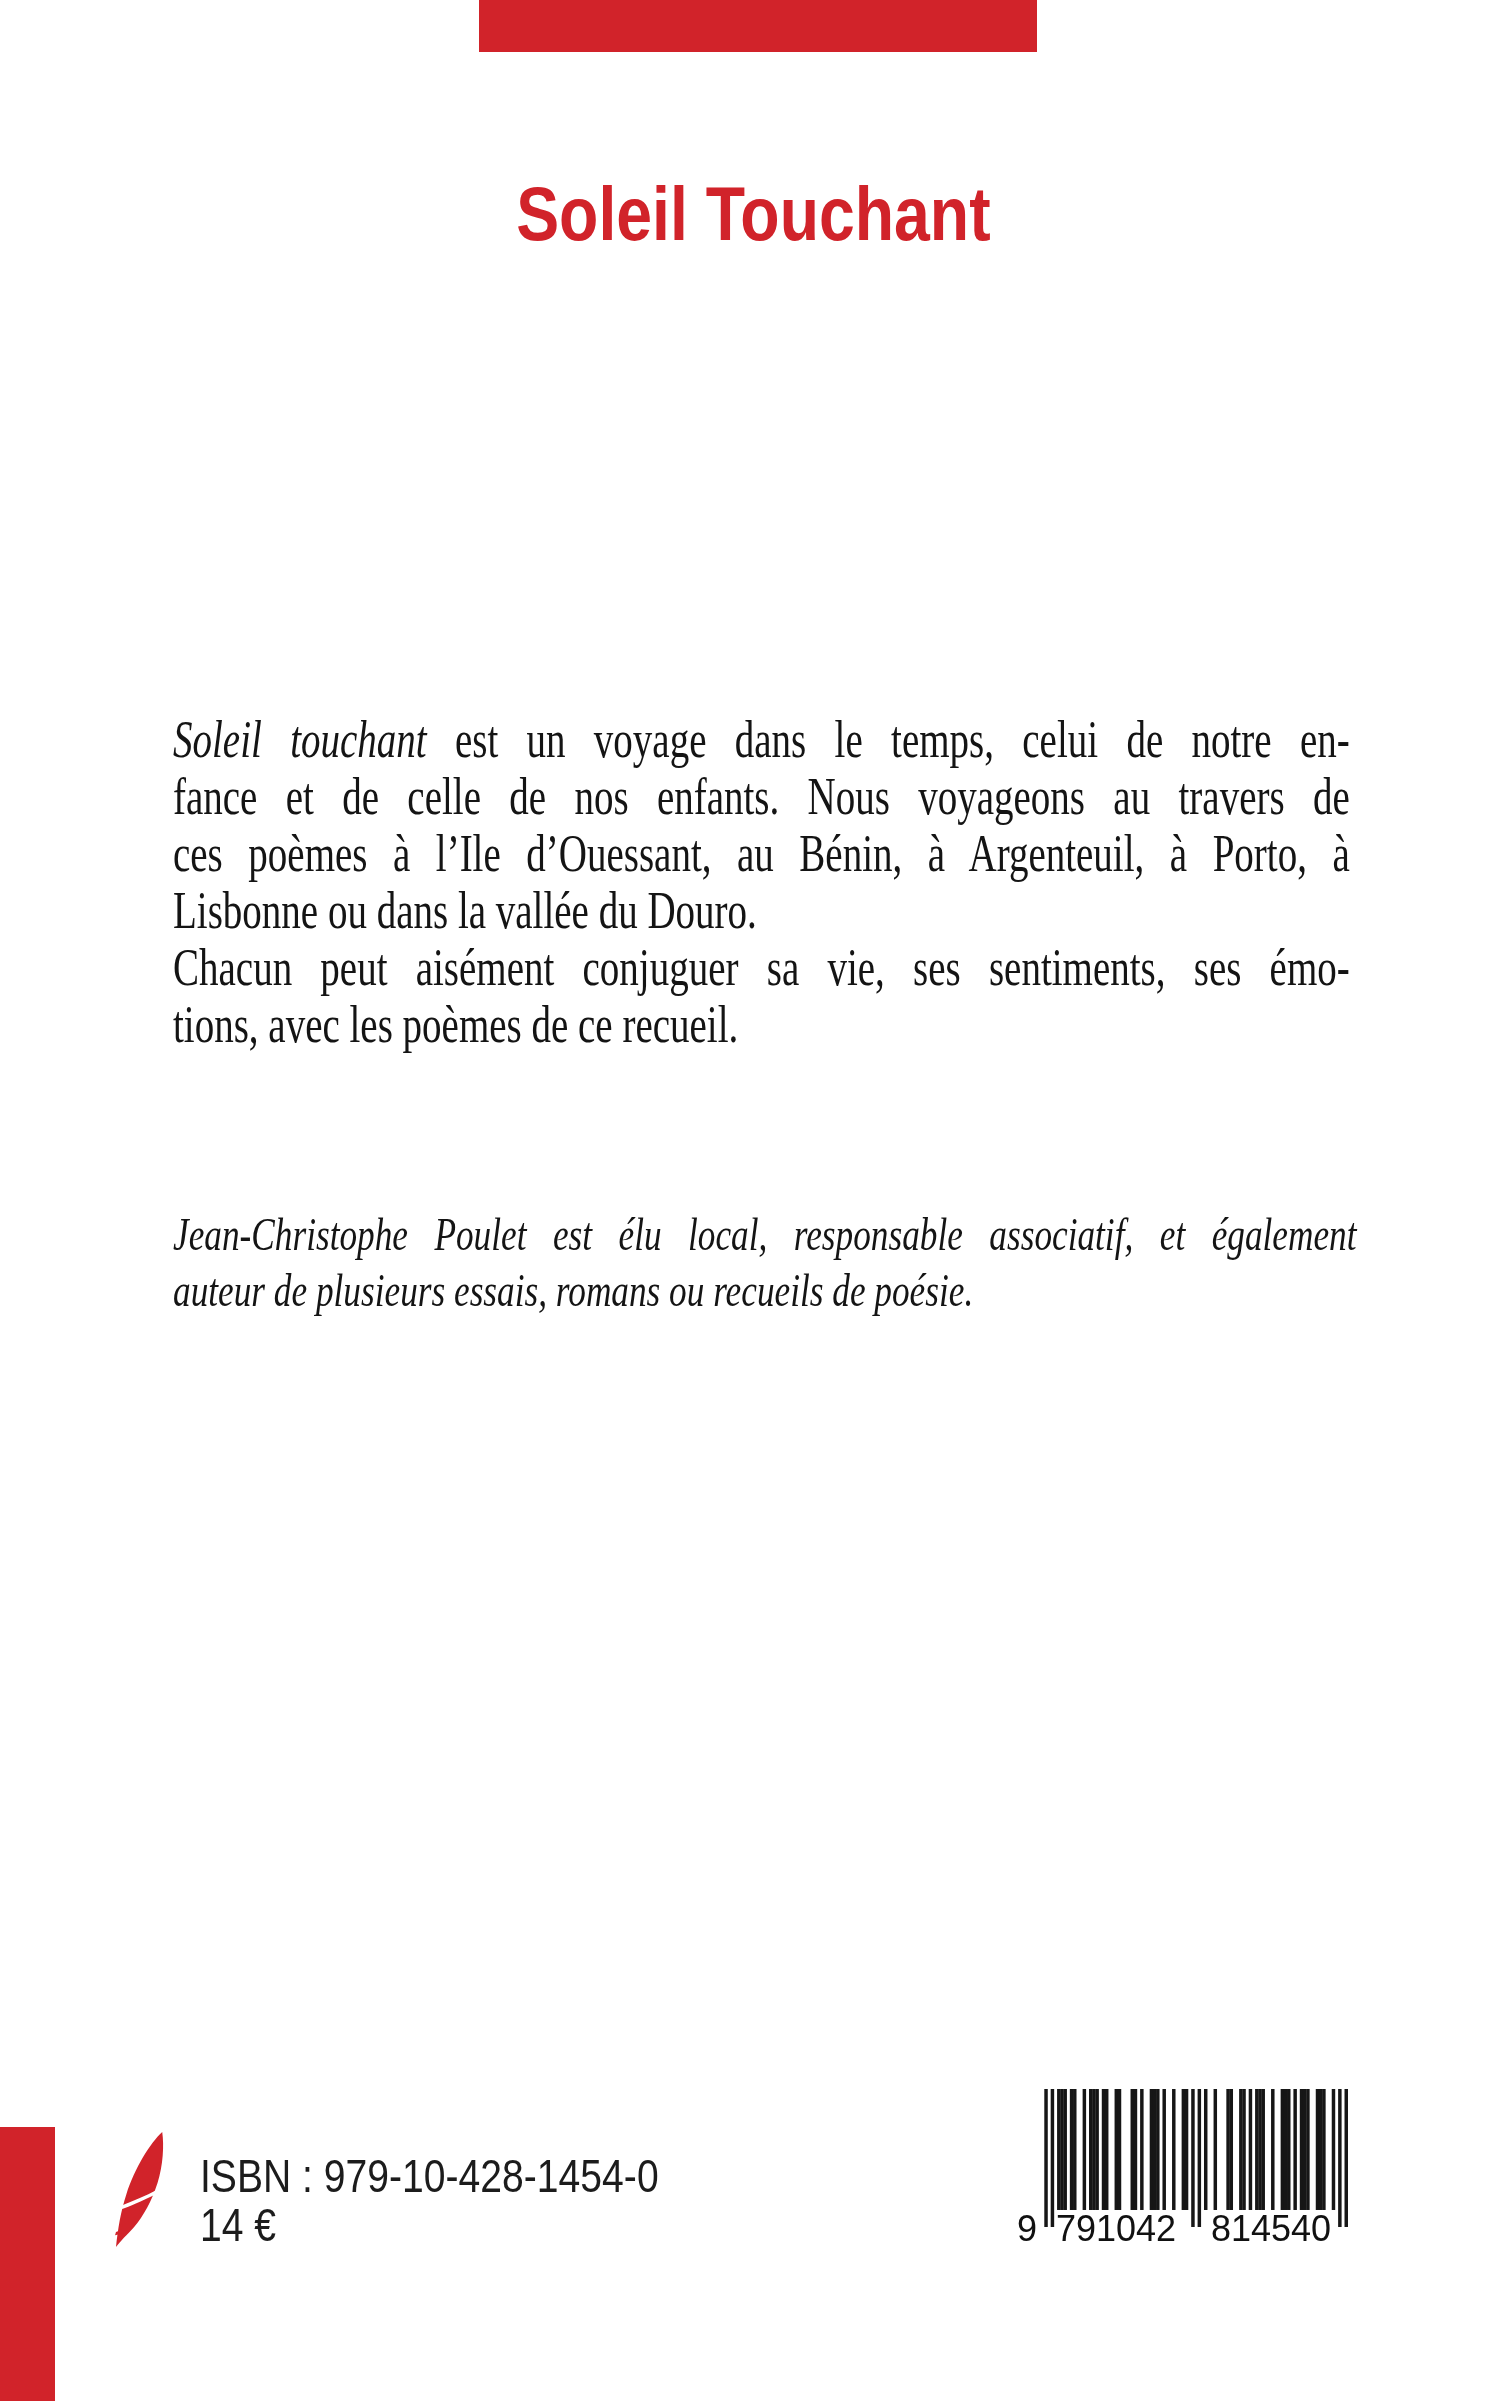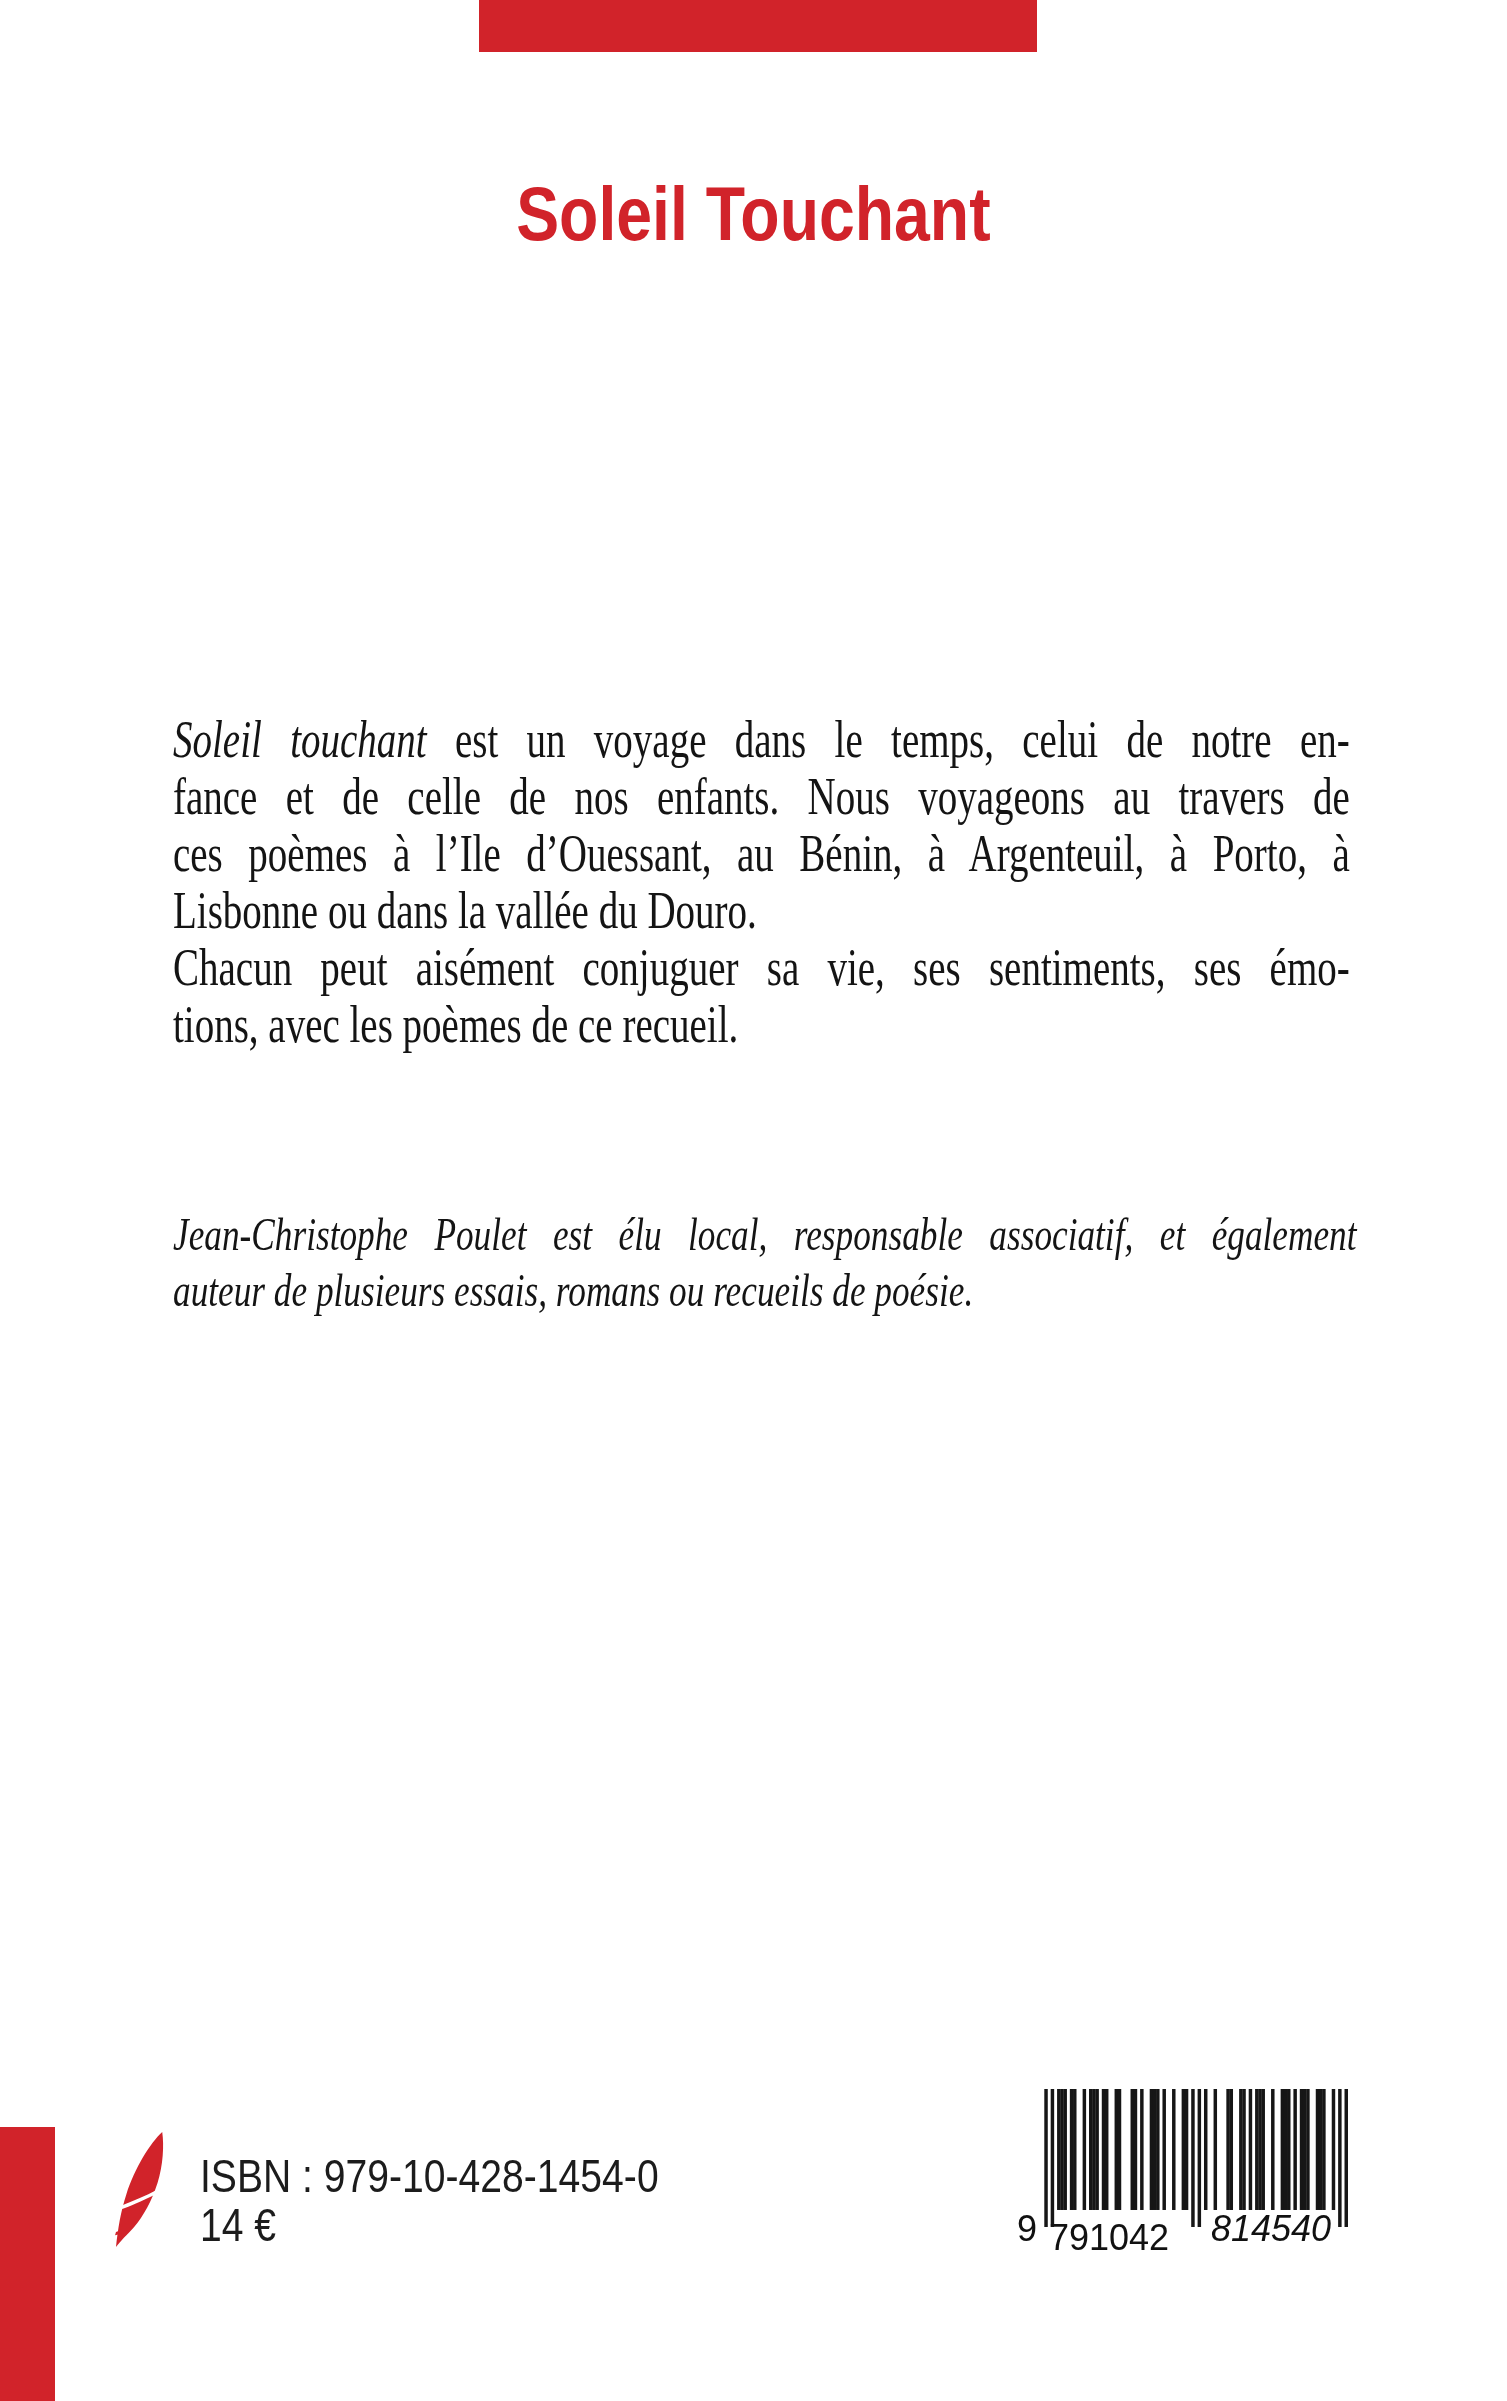--- a/index.html
+++ b/index.html
@@ -52,22 +52,22 @@
   }
 
   
   #barcode{ left:1017px; top:2089px; width:333px; height:159px; }
   #barcode-bars{ position:absolute; left:26.5px; top:0; }
   .bc-digits span{
     position:absolute; top:121px; height:38px; line-height:38px;
     font-family:"Liberation Sans", sans-serif; font-size:36px; color:#111;
   }
   .bc-prefix{ left:0; width:24.6px; text-align:left; }
-  .bc-left{ left:24px; width:136px; text-align:center;margin-top:9px; }
-  .bc-right{ left:186px; width:136px; text-align:center;font-style:italic; }
+  .bc-left{ left:31px; width:136px; text-align:center; }
+  .bc-right{ left:186px; width:136px; text-align:center; }
 </style>
 </head>
 <body>
 
 <div class="abs" id="top-band"></div>
 
 <div class="abs" id="title">Soleil Touchant</div>
 
 <div class="abs" id="synopsis">
   <div class="just-line"><i>Soleil touchant</i><span> est un voyage dans le temps, celui de notre en-</span></div>

